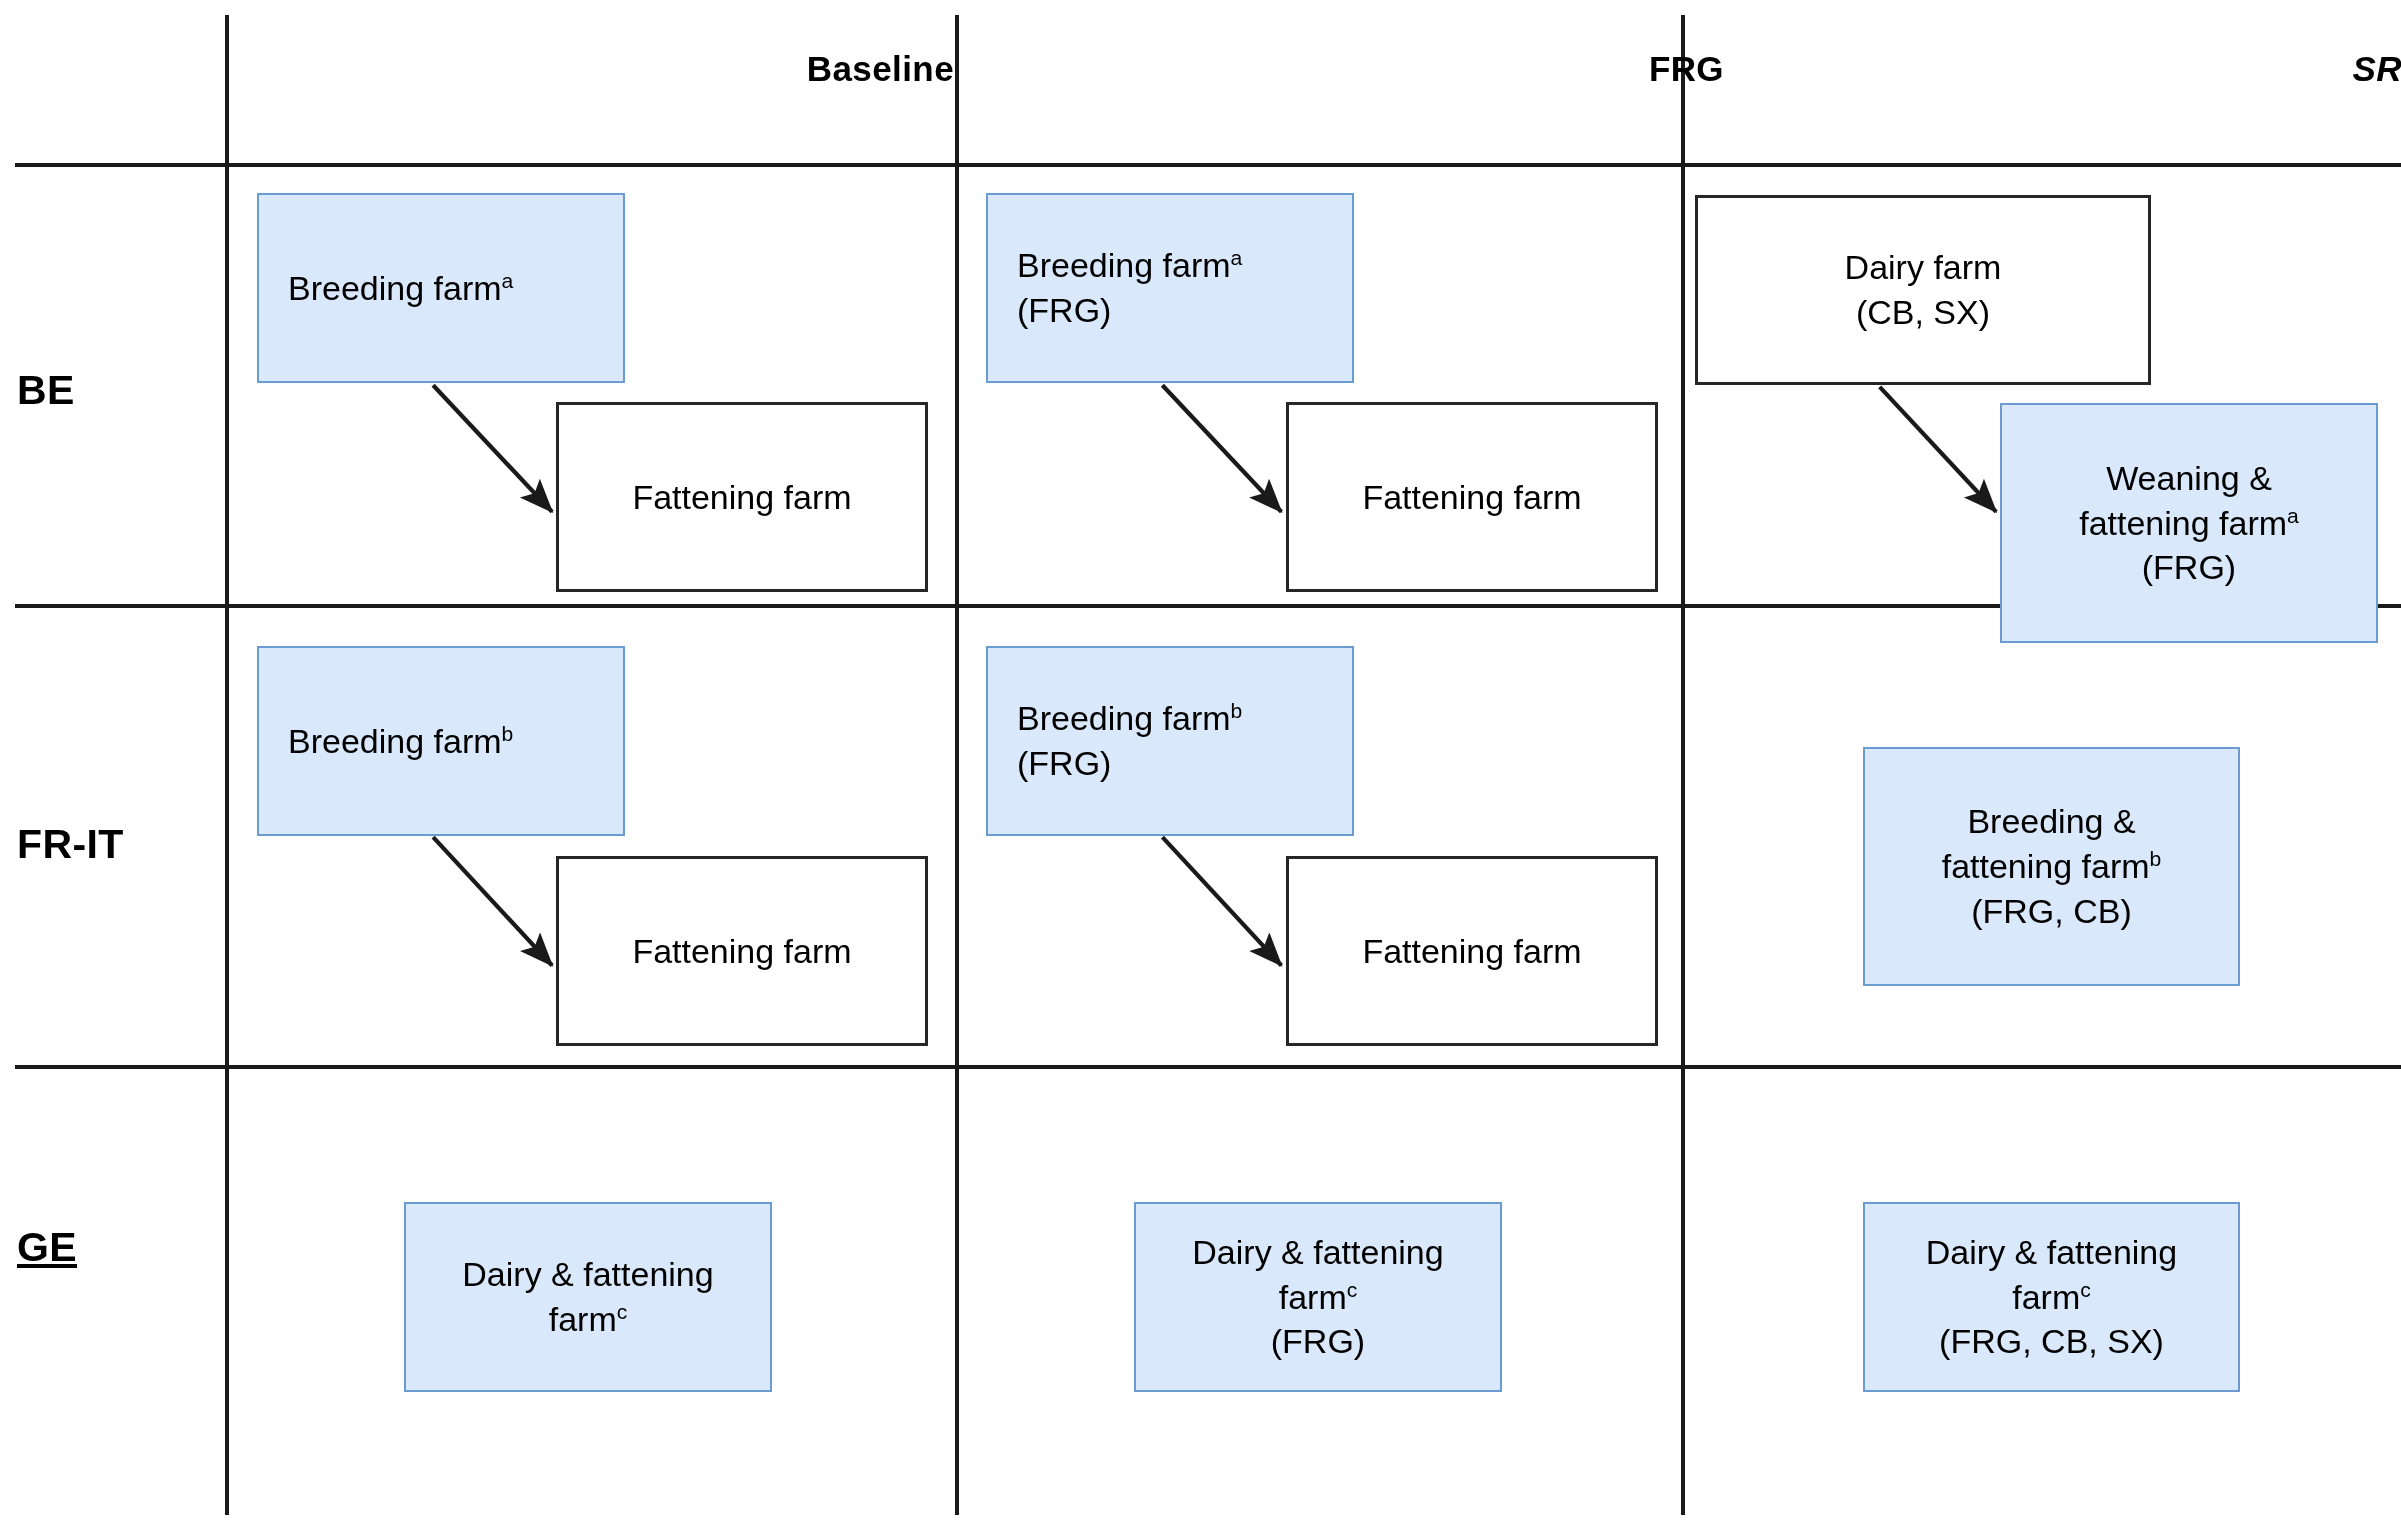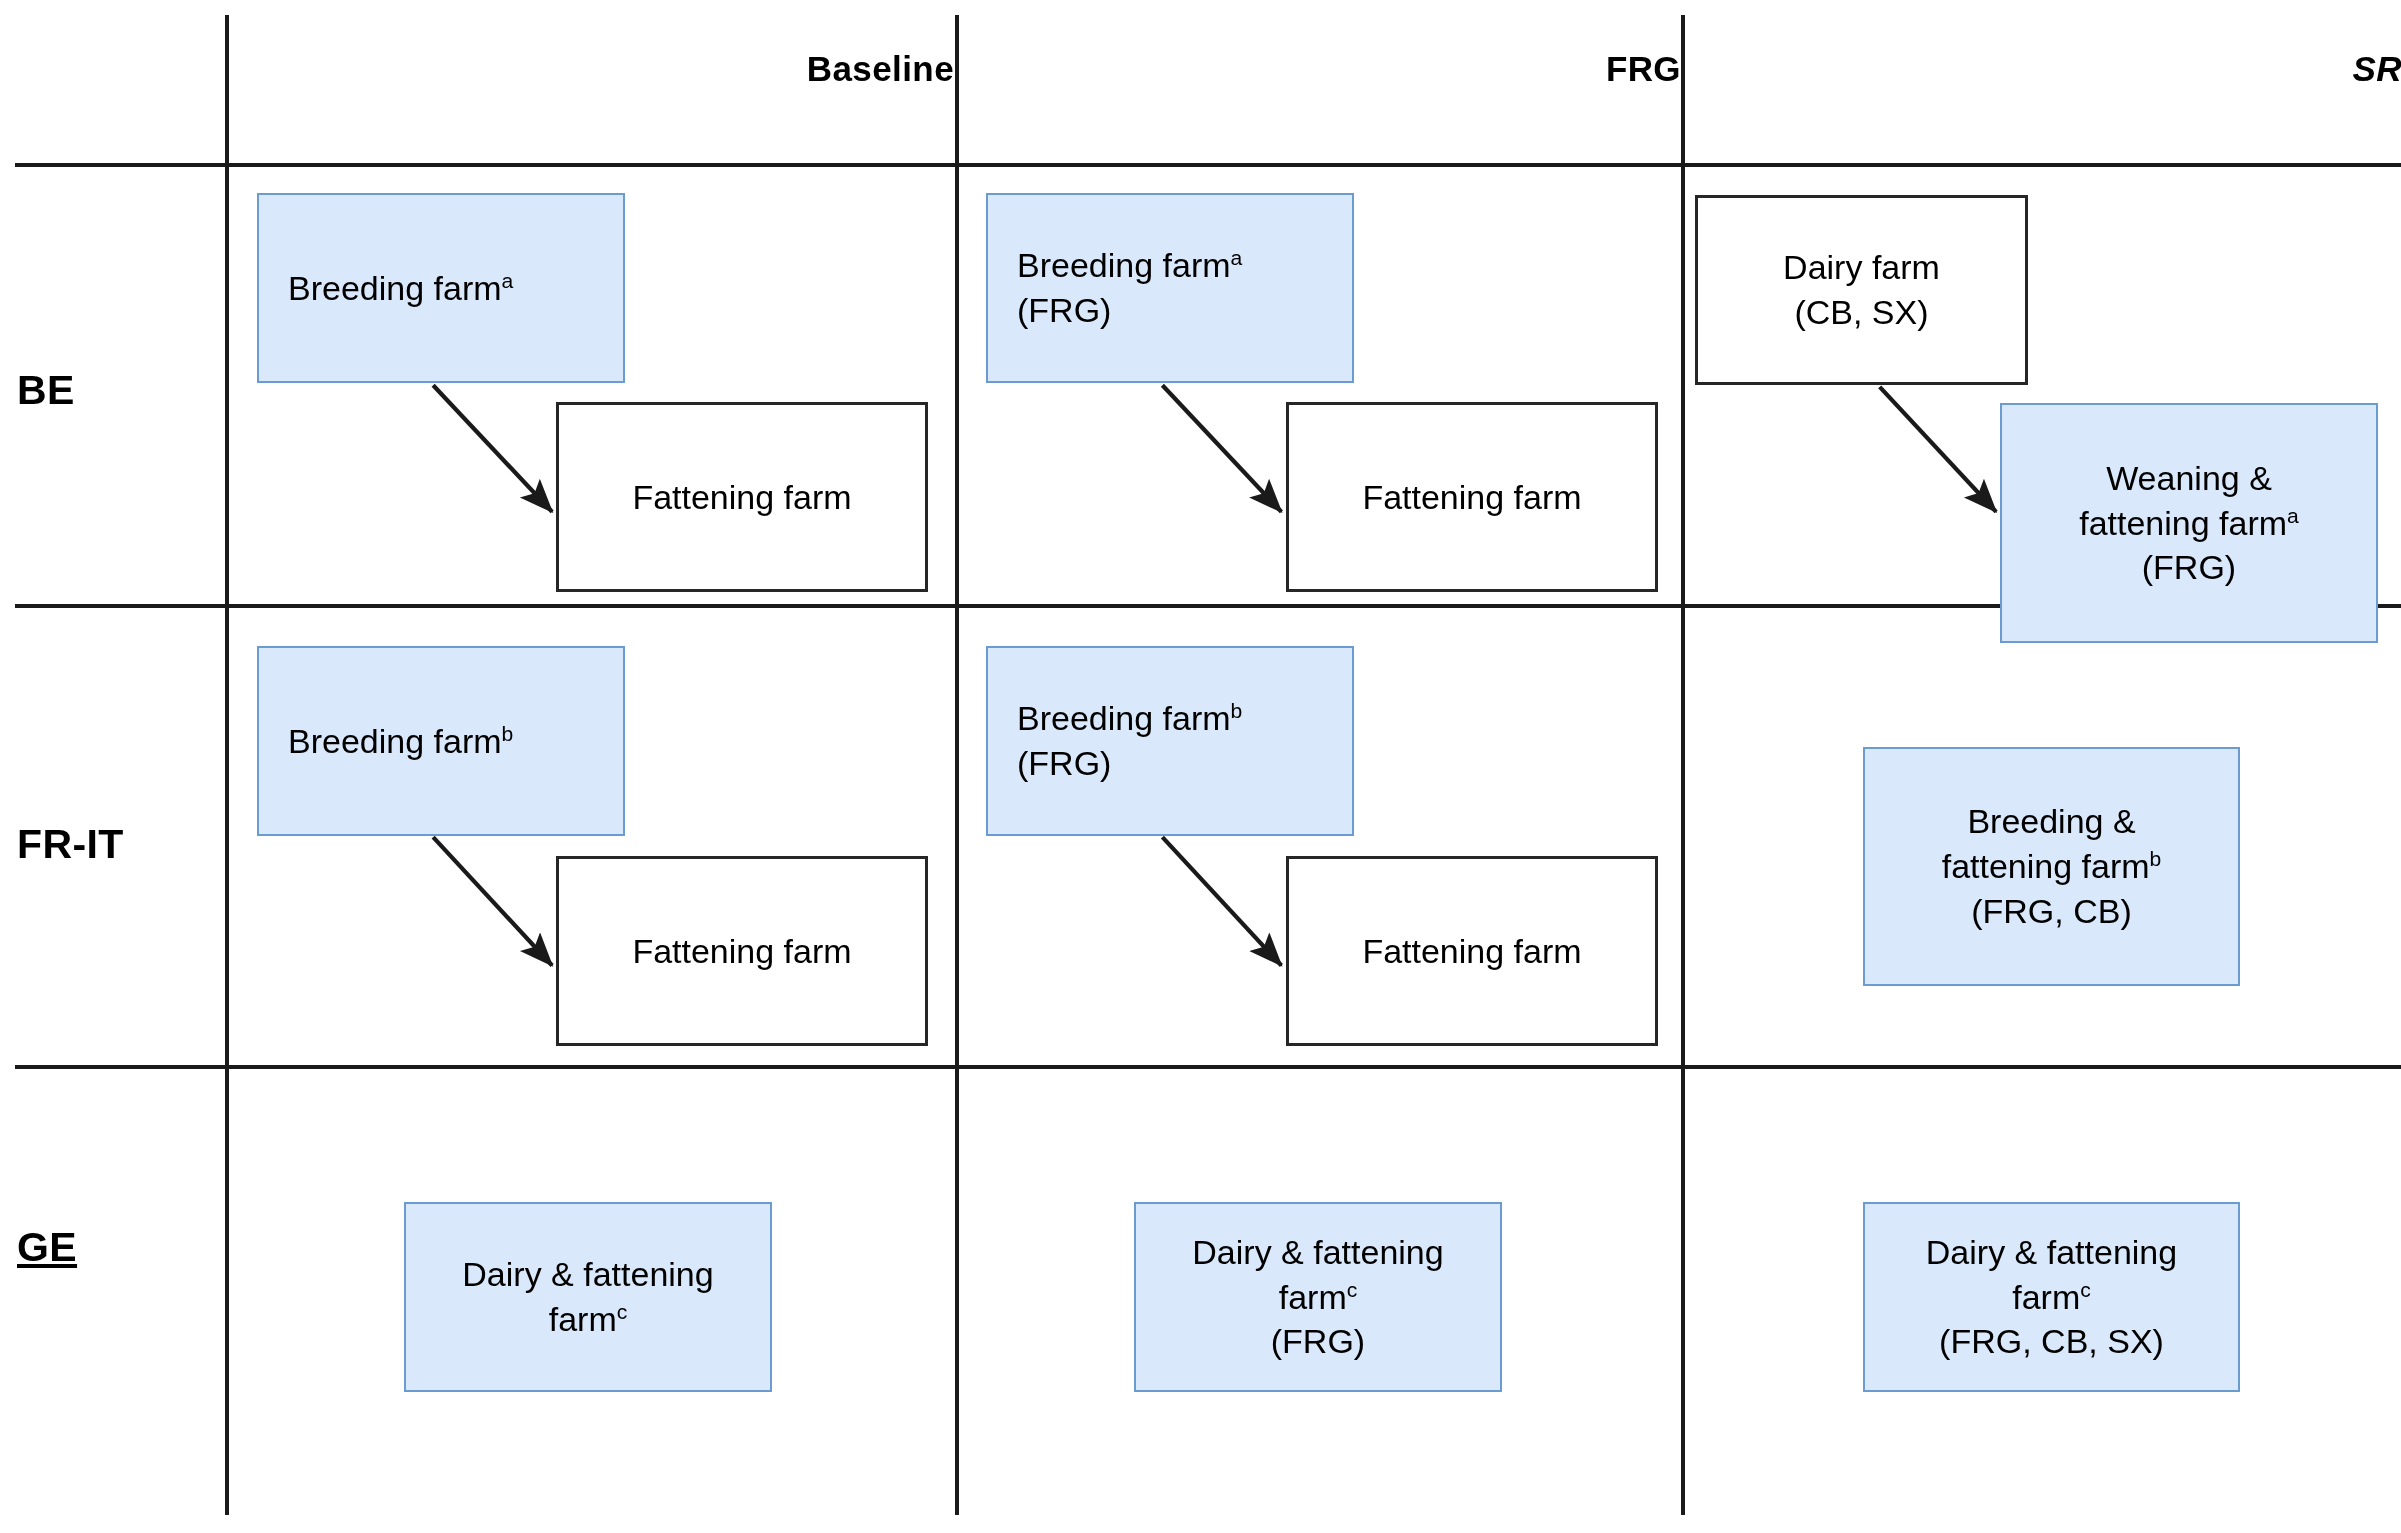--- a/index.html
+++ b/index.html
@@ -103,21 +103,21 @@
 
   <div class="vrule" style="left:225px;"></div>
   <div class="vrule" style="left:955px;"></div>
   <div class="vrule" style="left:1681px;"></div>
 
   <div class="hrule" style="top:163px;"></div>
   <div class="hrule" style="top:604px;"></div>
   <div class="hrule" style="top:1065px;"></div>
 
   <div class="col-header" style="left:225px; width:729px;">Baseline</div>
-  <div class="col-header" style="left:955px; width:726px;">FRG</div>
+  <div class="col-header" style="left:955px; width:726px;padding-left:43px;">FRG</div>
   <div class="col-header" style="left:1681px; width:721px;font-style:italic;">SR</div>
 
   <div class="row-header" style="top:368px;">BE</div>
   <div class="row-header" style="top:822px;">FR-IT</div>
   <div class="row-header" style="top:1225px;text-decoration:underline;">GE</div>
 
   <div class="node blue left-text" style="left:257px; top:193px; width:368px; height:190px;">
     <span class="lbl">
       <span>Breeding farm</span><sup>a</sup>
     </span>
@@ -144,21 +144,21 @@
   </div>
 
   <div class="node white" style="left:1286px; top:402px; width:372px; height:190px;">
     <span class="lbl">Fattening farm</span>
   </div>
 
   <svg class="arrow-svg" style="left:0; top:0; width:2401px; height:1533px;" viewBox="0 0 2805 1791" width="2401" height="1533">
     <line x1="1358" y1="450" x2="1497" y2="598" stroke="#1a1a1a" stroke-width="5" marker-end="url(#ah)"></line>
   </svg>
 
-  <div class="node white" style="left:1695px; top:195px; width:333px; height:190px;">
+  <div class="node white" style="left:1695px; top:195px; width:456px; height:190px;">
     <span class="lbl">
       <span>Dairy farm</span><br>
       <span>(CB, SX)</span>
     </span>
   </div>
 
   <div class="node blue" style="left:2000px; top:403px; width:378px; height:240px;">
     <span class="lbl">
       <span>Weaning &amp;</span><br>
       <span>fattening farm</span><sup>a</sup><br>

